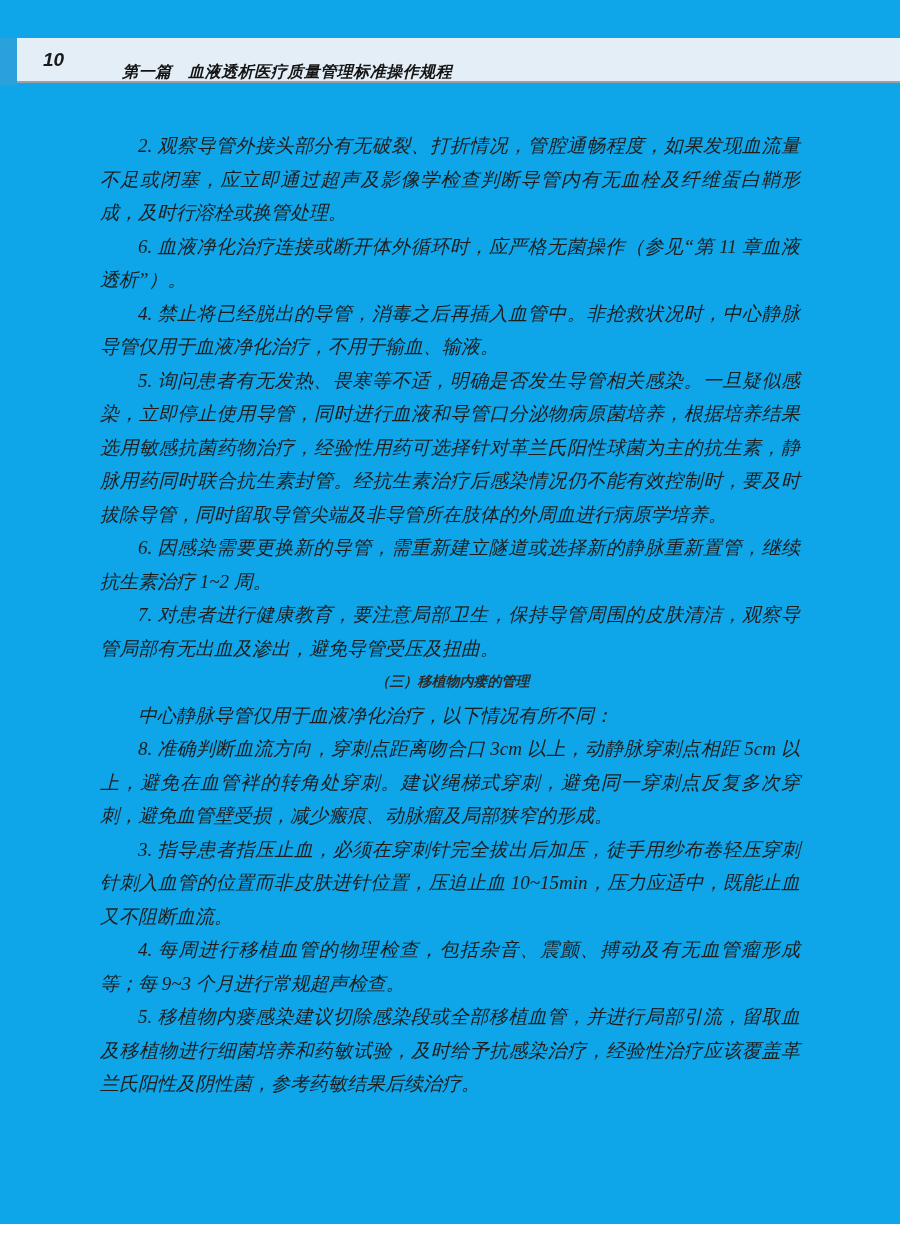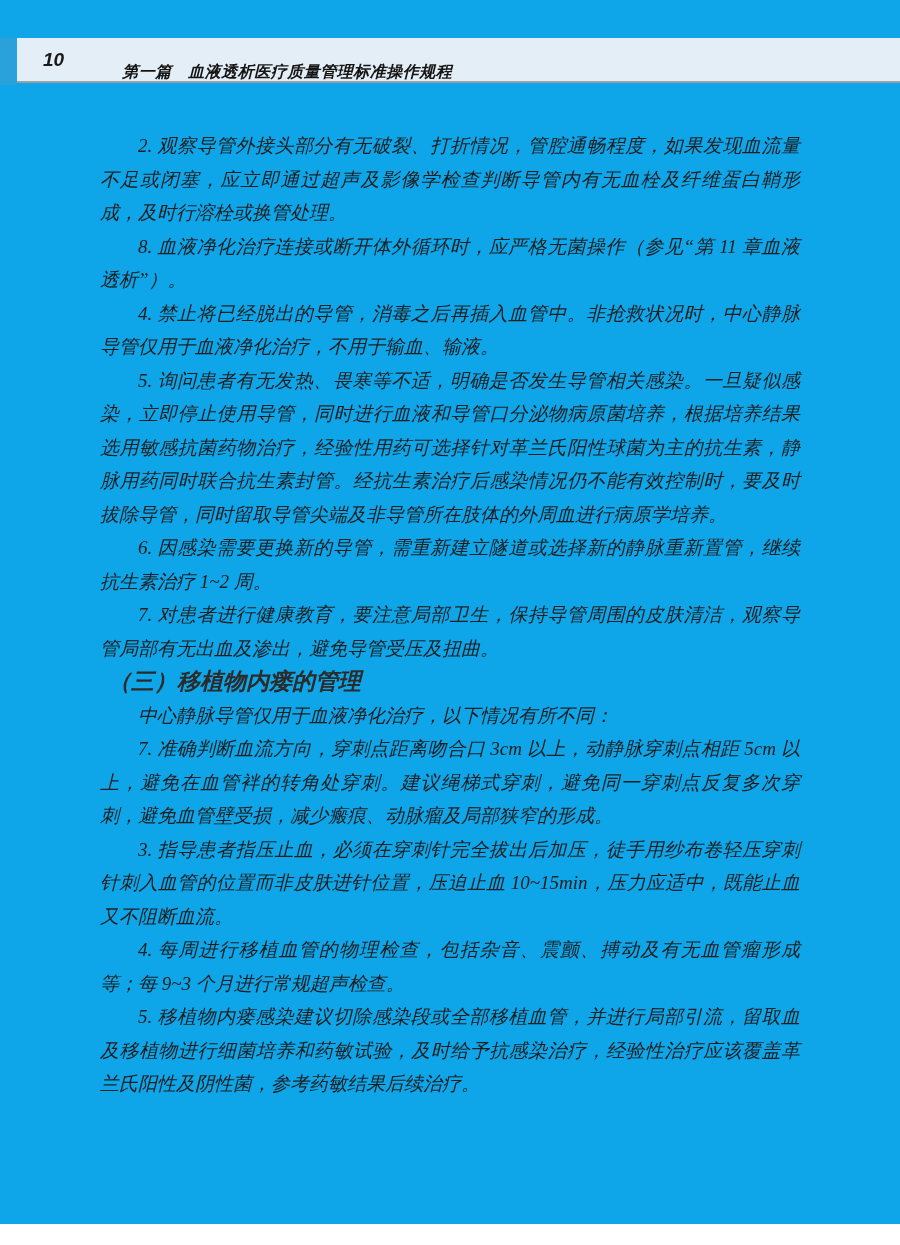--- a/index.html
+++ b/index.html
@@ -54,42 +54,42 @@
     line-height: 33.5px;
   }
   .para {
     margin: 0;
     text-indent: 2em;
   }
   .heading {
     margin: 0;
     font-family: "Liberation Sans", "DejaVu Sans", sans-serif;
     font-weight: 700;
-    font-size: 23px;
+    font-size: 14px;
     text-indent: 0.35em;
     color: #2d2b29;
-    text-align: left;
+    text-align: center;
   }
 </style>
 </head>
 <body>
 
 <div class="page">
   <header class="page-header">
     <div class="accent"></div>
     <span class="page-num">10</span>
     <span class="header-title">第一篇　血液透析医疗质量管理标准操作规程</span>
   </header>
   <main class="content" id="content">
       <p class="para">2. 观察导管外接头部分有无破裂、打折情况，管腔通畅程度，如果发现血流量不足或闭塞，应立即通过超声及影像学检查判断导管内有无血栓及纤维蛋白鞘形成，及时行溶栓或换管处理。</p>
-      <p class="para">8. 血液净化治疗连接或断开体外循环时，应严格无菌操作（参见“第 11 章血液透析”）。</p>
+      <p class="para">6. 血液净化治疗连接或断开体外循环时，应严格无菌操作（参见“第 11 章血液透析”）。</p>
       <p class="para">4. 禁止将已经脱出的导管，消毒之后再插入血管中。非抢救状况时，中心静脉导管仅用于血液净化治疗，不用于输血、输液。</p>
       <p class="para">5. 询问患者有无发热、畏寒等不适，明确是否发生导管相关感染。一旦疑似感染，立即停止使用导管，同时进行血液和导管口分泌物病原菌培养，根据培养结果选用敏感抗菌药物治疗，经验性用药可选择针对革兰氏阳性球菌为主的抗生素，静脉用药同时联合抗生素封管。经抗生素治疗后感染情况仍不能有效控制时，要及时拔除导管，同时留取导管尖端及非导管所在肢体的外周血进行病原学培养。</p>
       <p class="para">6. 因感染需要更换新的导管，需重新建立隧道或选择新的静脉重新置管，继续抗生素治疗 1~2 周。</p>
       <p class="para">7. 对患者进行健康教育，要注意局部卫生，保持导管周围的皮肤清洁，观察导管局部有无出血及渗出，避免导管受压及扭曲。</p>
       <p class="heading">（三）移植物内瘘的管理</p>
       <p class="para">中心静脉导管仅用于血液净化治疗，以下情况有所不同：</p>
-      <p class="para">7. 准确判断血流方向，穿刺点距离吻合口 3cm 以上，动静脉穿刺点相距 5cm 以上，避免在血管袢的转角处穿刺。建议绳梯式穿刺，避免同一穿刺点反复多次穿刺，避免血管壁受损，减少瘢痕、动脉瘤及局部狭窄的形成。</p>
+      <p class="para">8. 准确判断血流方向，穿刺点距离吻合口 3cm 以上，动静脉穿刺点相距 5cm 以上，避免在血管袢的转角处穿刺。建议绳梯式穿刺，避免同一穿刺点反复多次穿刺，避免血管壁受损，减少瘢痕、动脉瘤及局部狭窄的形成。</p>
       <p class="para">3. 指导患者指压止血，必须在穿刺针完全拔出后加压，徒手用纱布卷轻压穿刺针刺入血管的位置而非皮肤进针位置，压迫止血 10~15min，压力应适中，既能止血又不阻断血流。</p>
       <p class="para">4. 每周进行移植血管的物理检查，包括杂音、震颤、搏动及有无血管瘤形成等；每 9~3 个月进行常规超声检查。</p>
       <p class="para">5. 移植物内瘘感染建议切除感染段或全部移植血管，并进行局部引流，留取血及移植物进行细菌培养和药敏试验，及时给予抗感染治疗，经验性治疗应该覆盖革兰氏阳性及阴性菌，参考药敏结果后续治疗。</p>
     </main>
 </div>
 
 </body></html>

